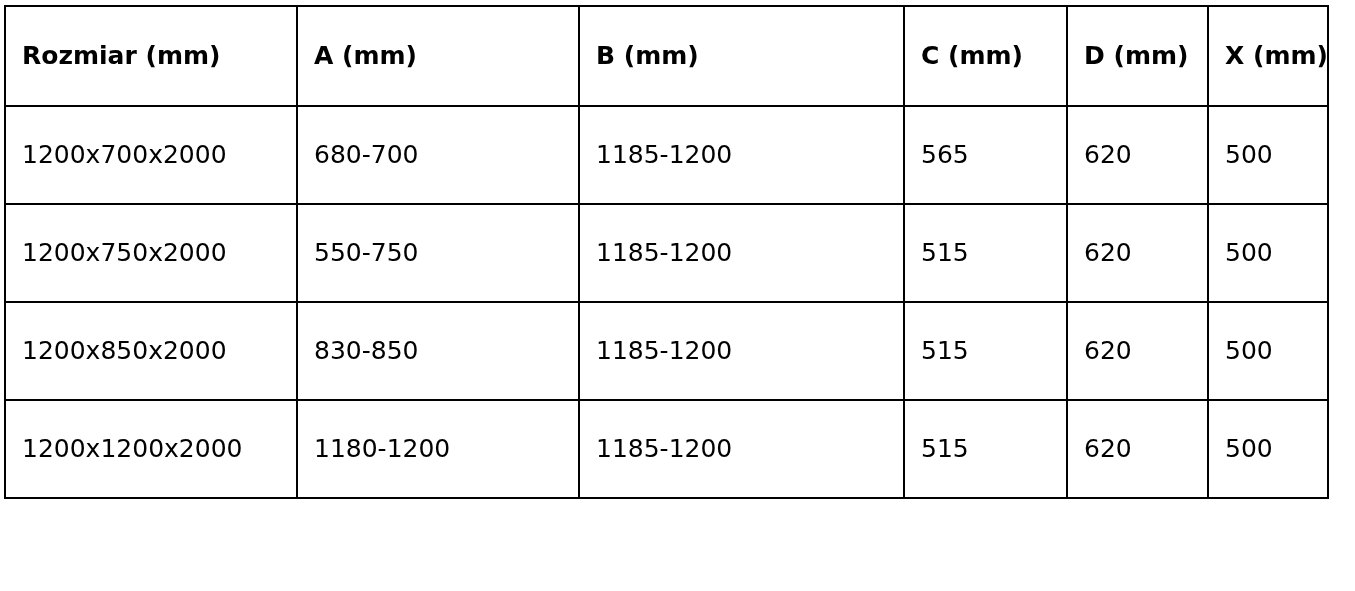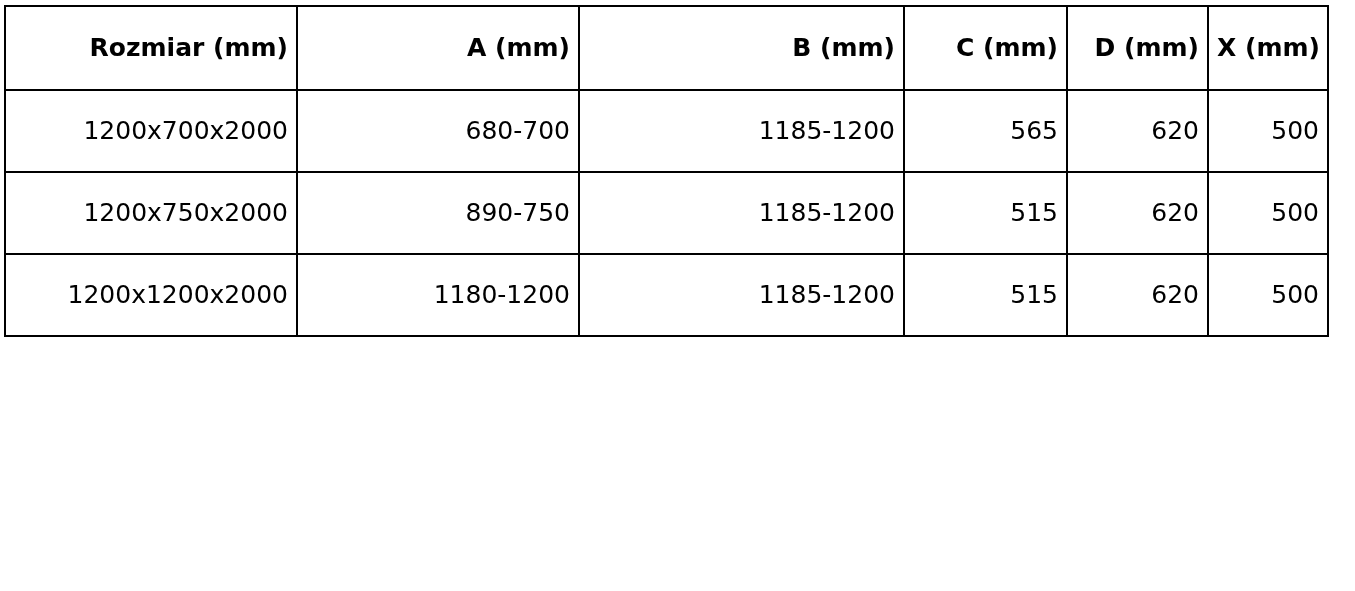--- a/index.html
+++ b/index.html
@@ -26,23 +26,23 @@
     border-collapse: collapse;
     table-layout: fixed;
     width: 1323px;
     margin-left: 4px;
     margin-top: 5px;
     background: #ffffff;
   }
   table.spec-table th,
   table.spec-table td {
     border: 2px solid #000000;
-    text-align: right;
+    text-align: left;
     vertical-align: middle;
-    padding: 8px;
+    padding: 16px;
     height: 64px;
     font-size: 25px;
     line-height: 1.1;
     white-space: nowrap;
   }
   table.spec-table thead th {
     font-weight: bold;
     height: 66px;
     font-size: 25px;
   }
@@ -85,21 +85,29 @@
       <tr>
         <td>1200x700x2000</td>
         <td>680-700</td>
         <td>1185-1200</td>
         <td>565</td>
         <td>620</td>
         <td>500</td>
       </tr>
       <tr>
         <td>1200x750x2000</td>
-        <td>890-750</td>
+        <td>550-750</td>
+        <td>1185-1200</td>
+        <td>515</td>
+        <td>620</td>
+        <td>500</td>
+      </tr>
+      <tr>
+        <td>1200x850x2000</td>
+        <td>830-850</td>
         <td>1185-1200</td>
         <td>515</td>
         <td>620</td>
         <td>500</td>
       </tr>
       <tr>
         <td>1200x1200x2000</td>
         <td>1180-1200</td>
         <td>1185-1200</td>
         <td>515</td>

